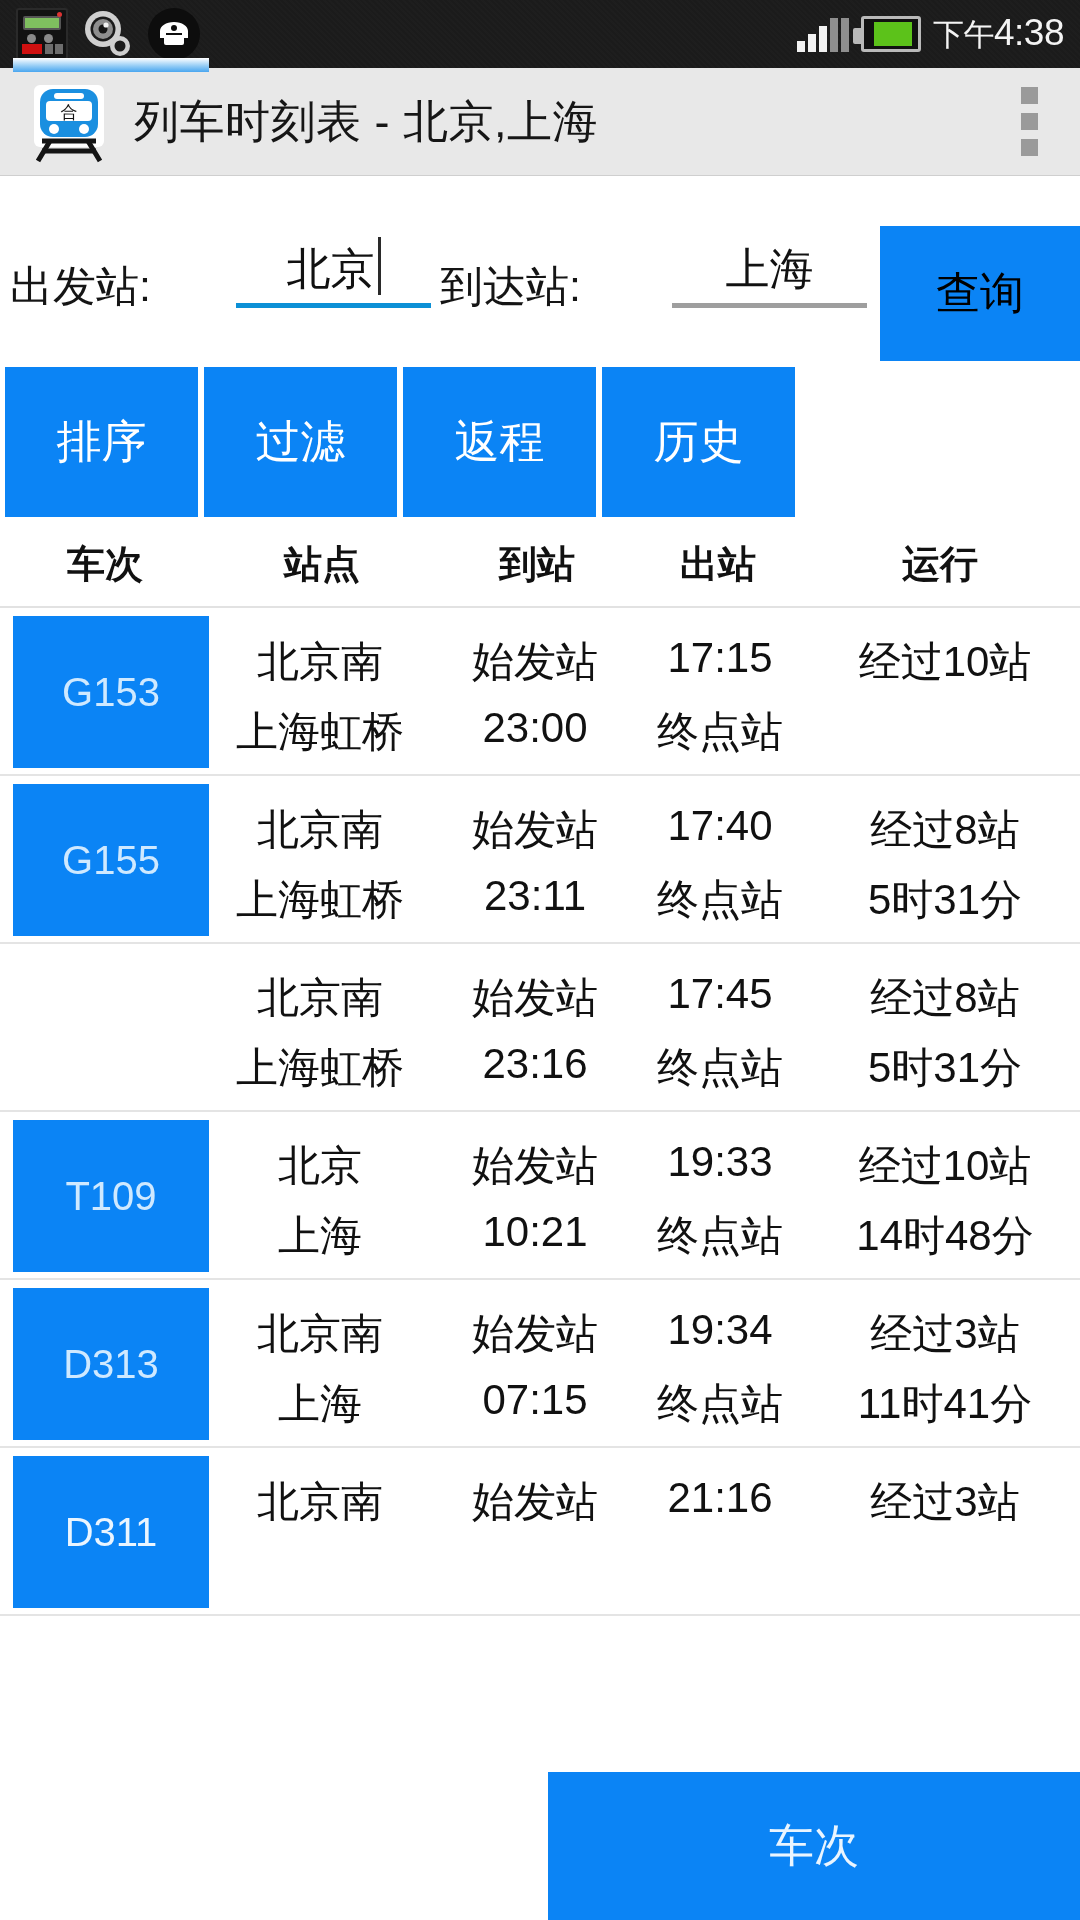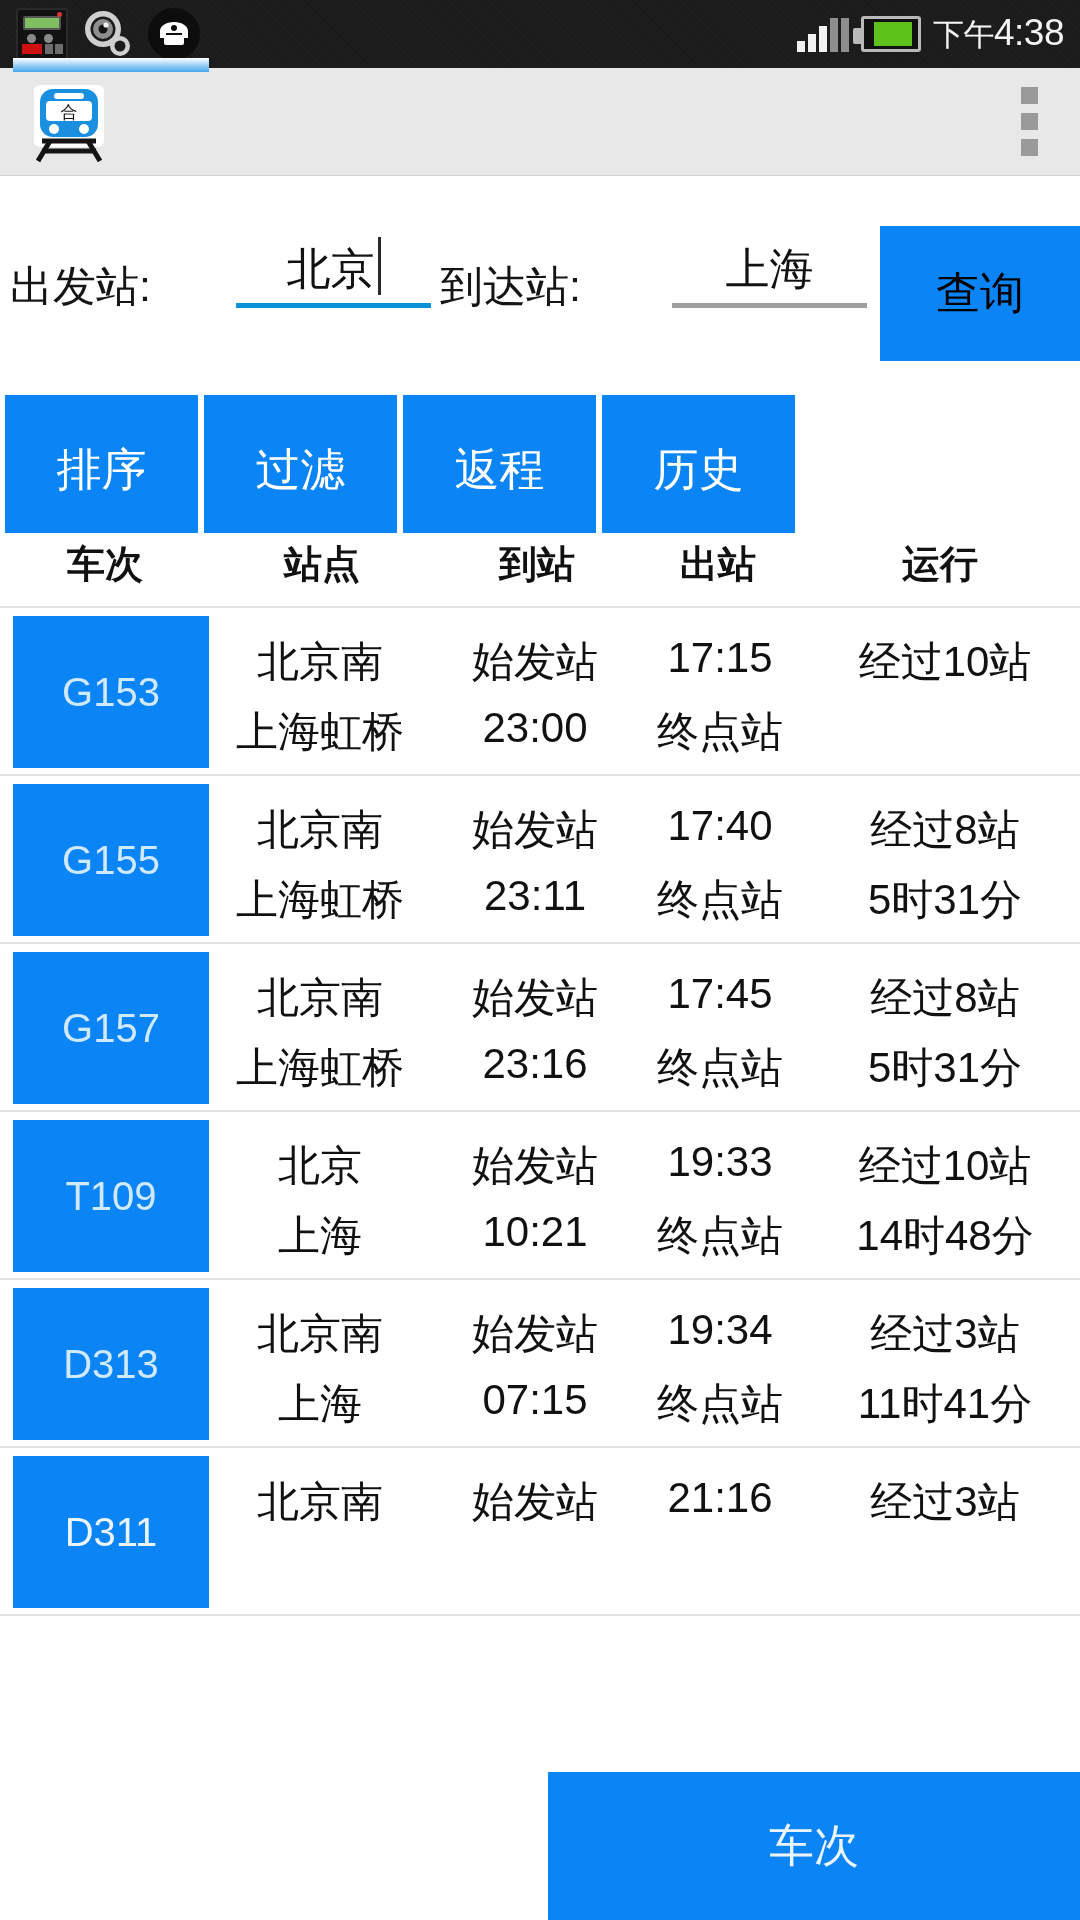--- a/index.html
+++ b/index.html
@@ -88,21 +88,21 @@
     display:inline-block; width:3px; height:58px; background:#2a2a2a; margin-left:3px;
     position:relative; top:-4px;
   }
   #btn-query{
     position:absolute; left:880px; top:226px; width:200px; height:135px;
     background:#0b84f5; color:#000000; font-size:44px;
     display:flex; align-items:center; justify-content:center;
   }
 
   
-  #toolrow{ position:absolute; left:0; top:395px; width:1080px; height:148px; }
+  #toolrow{ position:absolute; left:0; top:367px; width:1080px; height:148px; }
   .toolbtn{
     position:absolute; top:0; height:150px; background:#0b84f5; color:#fff;
     font-size:45px; display:flex; align-items:center; justify-content:center;
   }
 
   
   #tablehead{
     position:absolute; left:0; top:533px; width:1080px; height:75px; background:#fff;
     border-bottom:2px solid #e2e2e2;
   }
@@ -207,20 +207,21 @@
       <rect x="28" y="14" width="30" height="6" rx="3" fill="#ffffff"></rect>
       <rect x="20" y="22" width="46" height="20" rx="4" fill="#ffffff"></rect>
       <text x="43" y="39" font-size="17" text-anchor="middle" fill="#111" font-family="'Liberation Sans',sans-serif">合</text>
       <circle cx="28" cy="50" r="5" fill="#ffffff"></circle>
       <circle cx="58" cy="50" r="5" fill="#ffffff"></circle>
       <path d="M16 62 L70 62" stroke="#141414" stroke-width="5"></path>
       <path d="M24 62 L12 82 M62 62 L74 82" stroke="#141414" stroke-width="5"></path>
       <path d="M16 72 L70 72" stroke="#141414" stroke-width="5"></path>
     </svg>
   </span>
+  <span id="apptitle">列车时刻表 - 北京,上海</span>
   <span id="overflow">
     <span></span>
       <span></span>
       <span></span>
   </span>
 </div>
 
 <div id="searchrow"></div>
 <span class="lbl" id="lbl-from">出发站:</span>
 <div class="field" id="field-from">
@@ -265,21 +266,20 @@
       <span class="cell line1" style="left: 320px;">北京南</span>
       <span class="cell line1" style="left: 535px;">始发站</span>
       <span class="cell line1" style="left: 720px;">17:40</span>
       <span class="cell line1" style="left: 945px;">经过8站</span>
       <span class="cell line2" style="left: 320px;">上海虹桥</span>
       <span class="cell line2" style="left: 535px;">23:11</span>
       <span class="cell line2" style="left: 720px;">终点站</span>
       <span class="cell line2" style="left: 945px;">5时31分</span>
     </div>
     <div class="row">
-      <div class="badge">G157</div>
       <span class="cell line1" style="left: 320px;">北京南</span>
       <span class="cell line1" style="left: 535px;">始发站</span>
       <span class="cell line1" style="left: 720px;">17:45</span>
       <span class="cell line1" style="left: 945px;">经过8站</span>
       <span class="cell line2" style="left: 320px;">上海虹桥</span>
       <span class="cell line2" style="left: 535px;">23:16</span>
       <span class="cell line2" style="left: 720px;">终点站</span>
       <span class="cell line2" style="left: 945px;">5时31分</span>
     </div>
     <div class="row">

